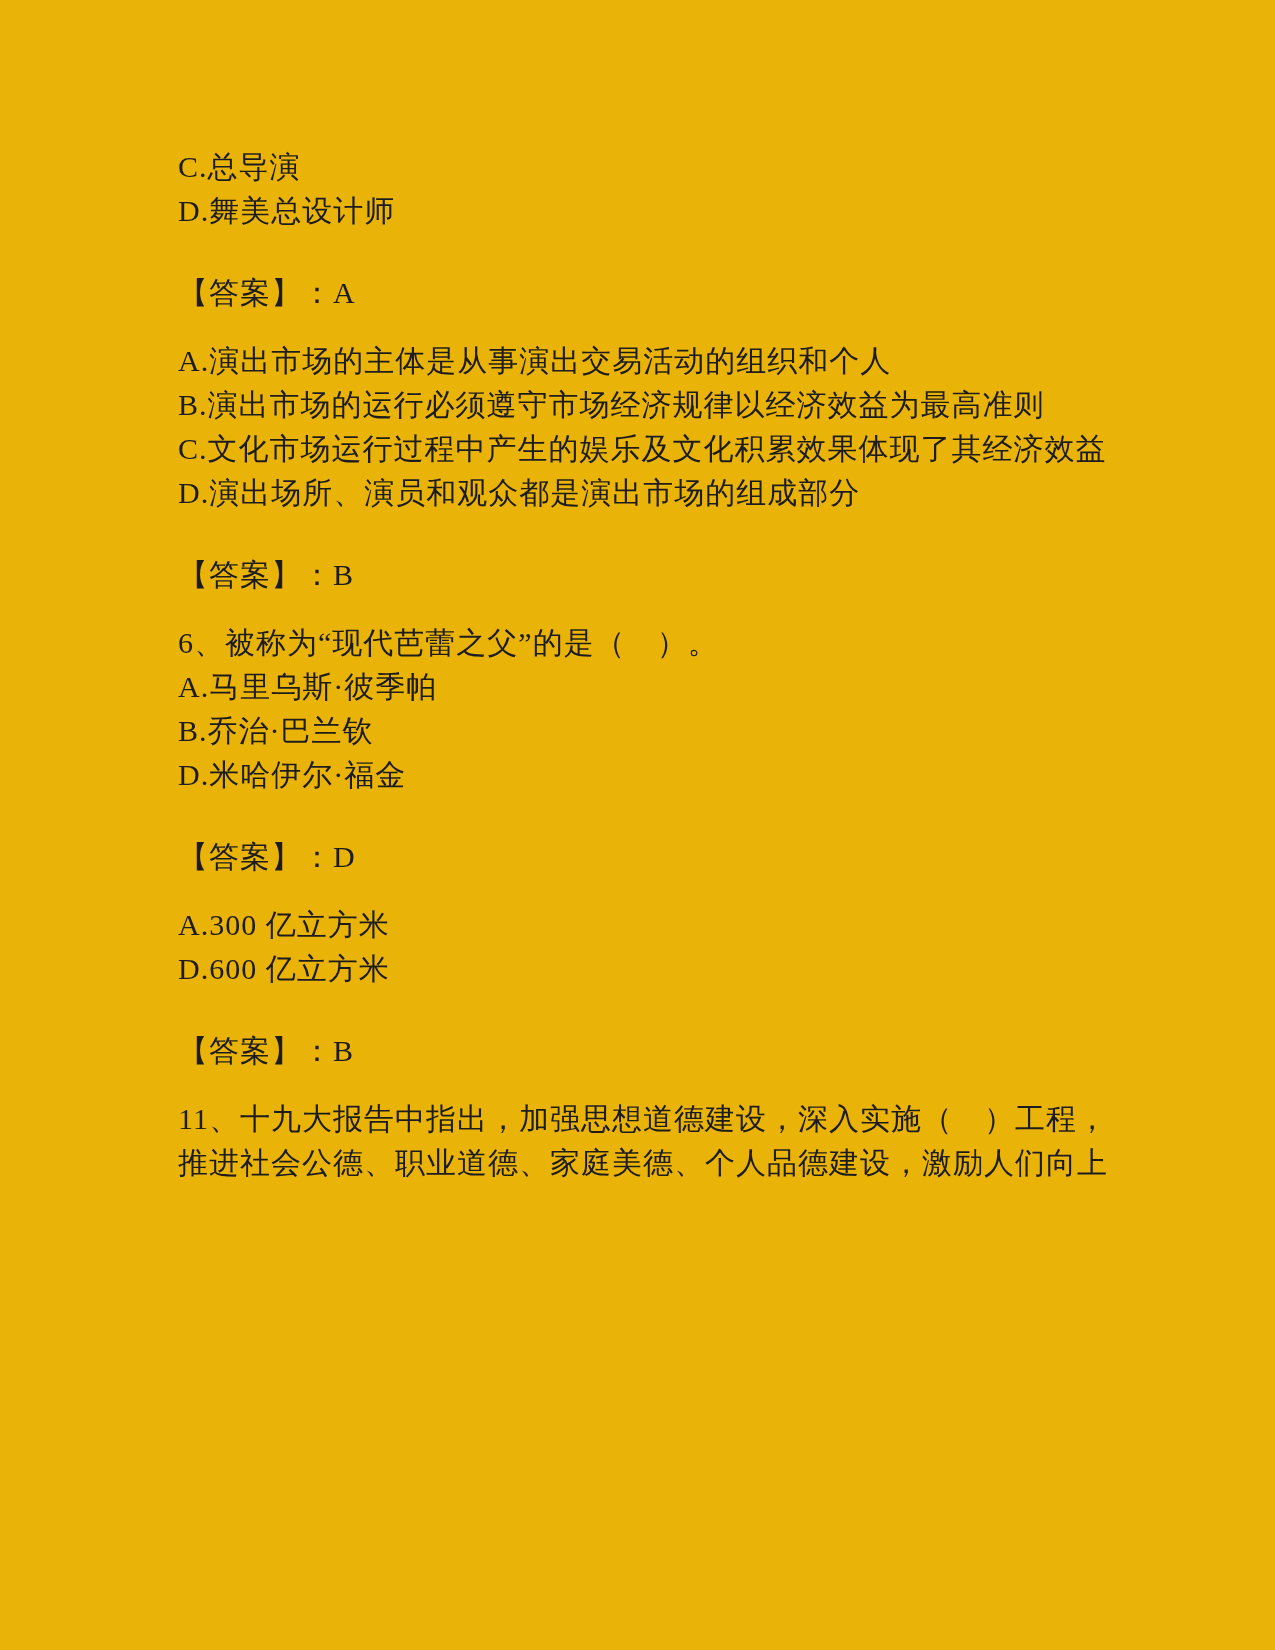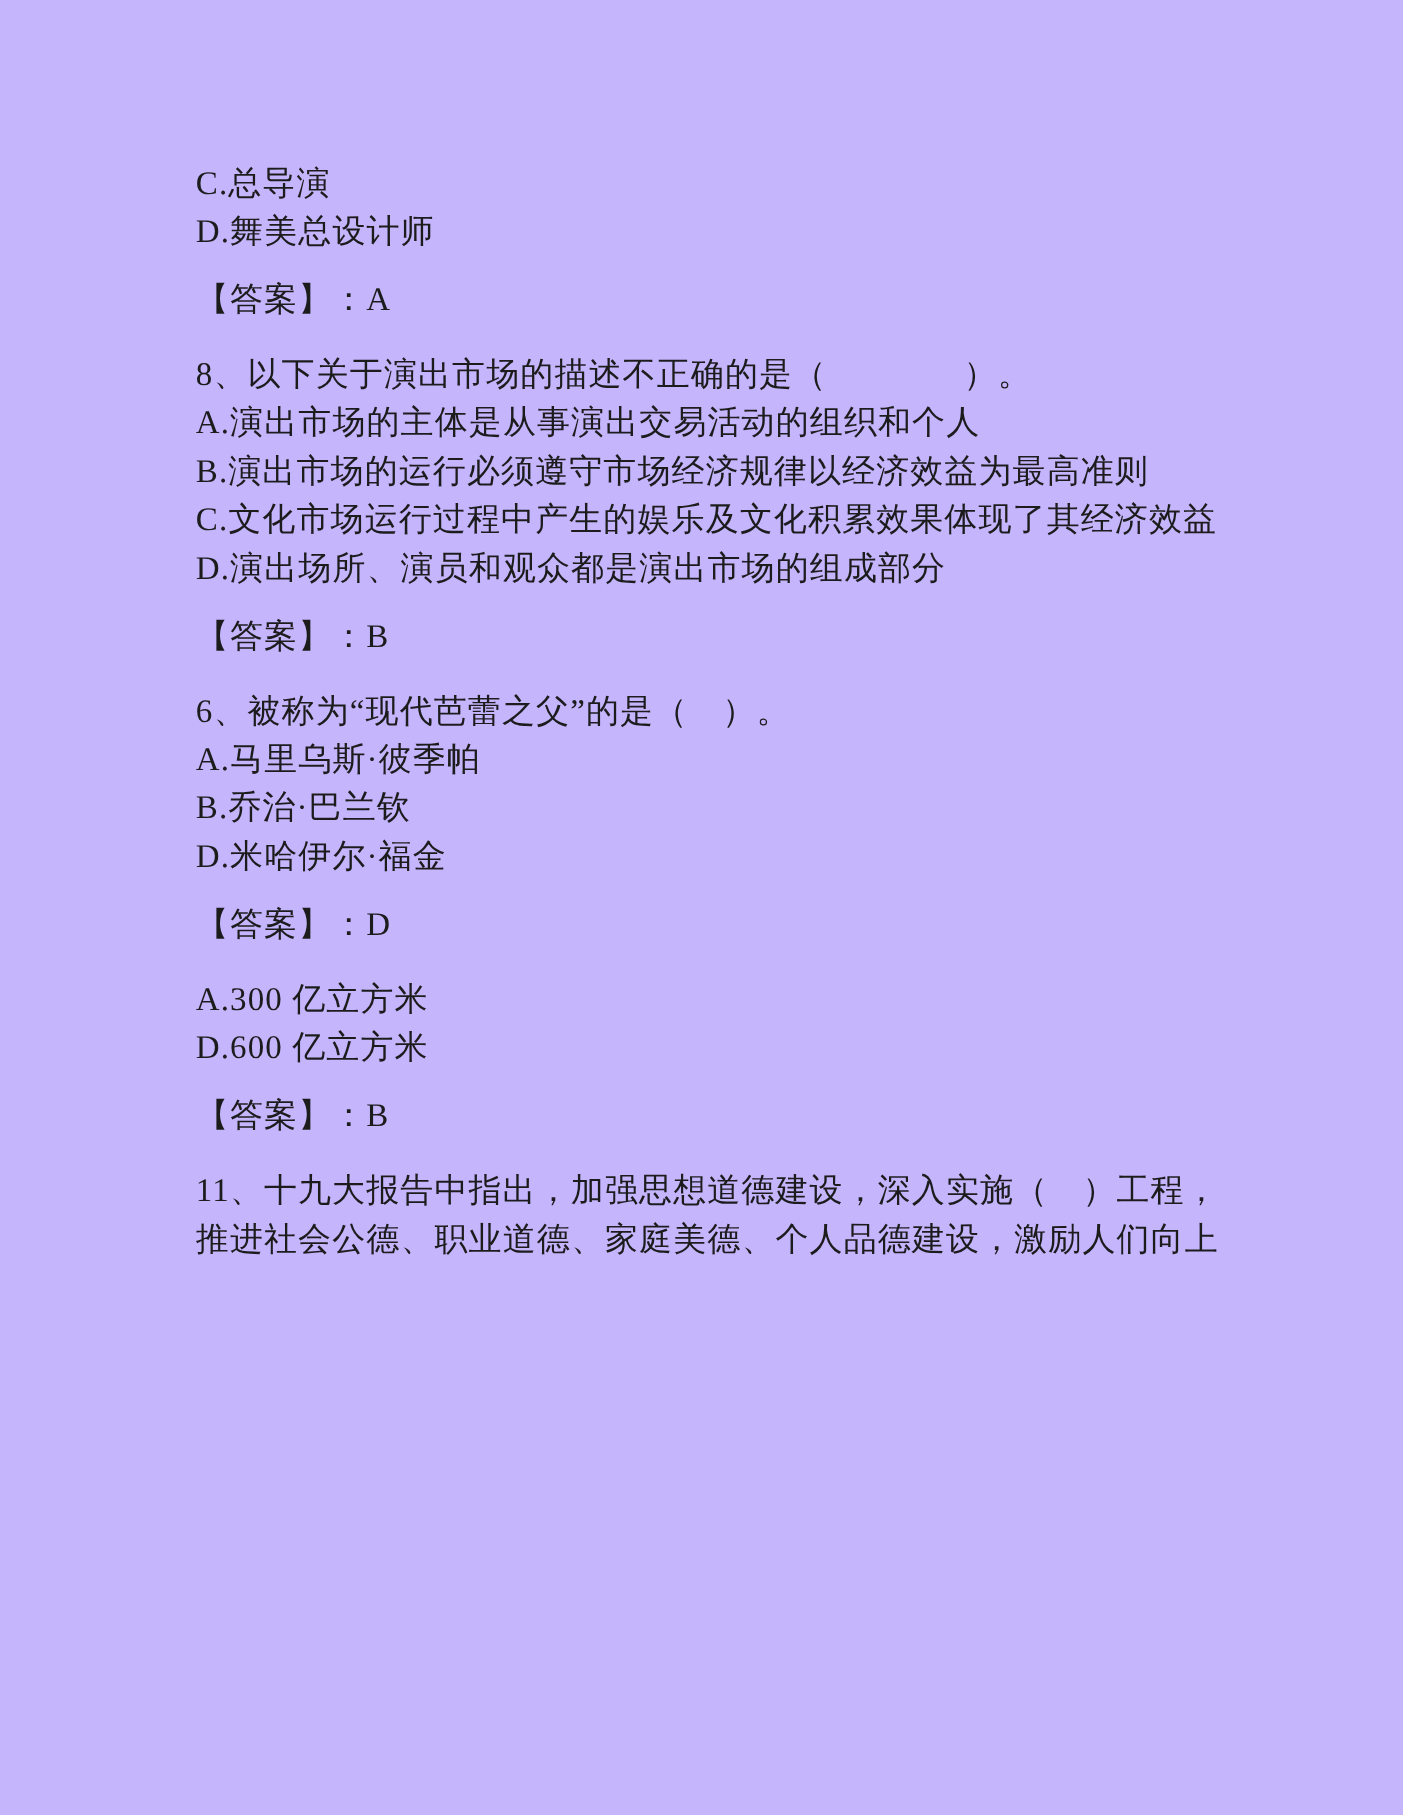--- a/index.html
+++ b/index.html
@@ -5,21 +5,21 @@
   * { margin: 0; padding: 0; box-sizing: border-box; }
   html, body {
     width: 1275px;
     background: #ffffff;
     font-family: "Liberation Serif", "DejaVu Serif", serif;
   }
   .page {
     position: relative;
     width: 1275px;
     height: 1650px;
-    background: #c4b5fd;
+    background: #eab308;
     overflow: hidden;
   }
   .content {
     position: absolute;
     top: 145px;
     left: 178px;
     width: 930px;
     color: #1c1c1c;
   }
   .line, .stem, .option {
@@ -27,37 +27,36 @@
     line-height: 44px;
     letter-spacing: 1px;
     text-align: justify;
     text-justify: inter-ideograph;
     word-break: break-all;
   }
   .answer {
     font-size: 30px;
     line-height: 44px;
     letter-spacing: 1px;
-    margin: 18px 0 24px 0;
+    margin: 38px 0 24px 0;
   }
 </style>
 </head>
 <body>
 
 <div class="page">
   <div class="content">
 
     <section>
       <p class="option">C.总导演</p>
       <p class="option">D.舞美总设计师</p>
       <p class="answer">【答案】：A</p>
     </section>
 
     <section>
-      <p class="stem">8、以下关于演出市场的描述不正确的是（　　　　）。</p>
       <p class="option">A.演出市场的主体是从事演出交易活动的组织和个人</p>
       <p class="option">B.演出市场的运行必须遵守市场经济规律以经济效益为最高准则</p>
       <p class="option">C.文化市场运行过程中产生的娱乐及文化积累效果体现了其经济效益</p>
       <p class="option">D.演出场所、演员和观众都是演出市场的组成部分</p>
       <p class="answer">【答案】：B</p>
     </section>
 
     <section>
       <p class="stem">6、被称为“现代芭蕾之父”的是（　）。</p>
       <p class="option">A.马里乌斯·彼季帕</p>

